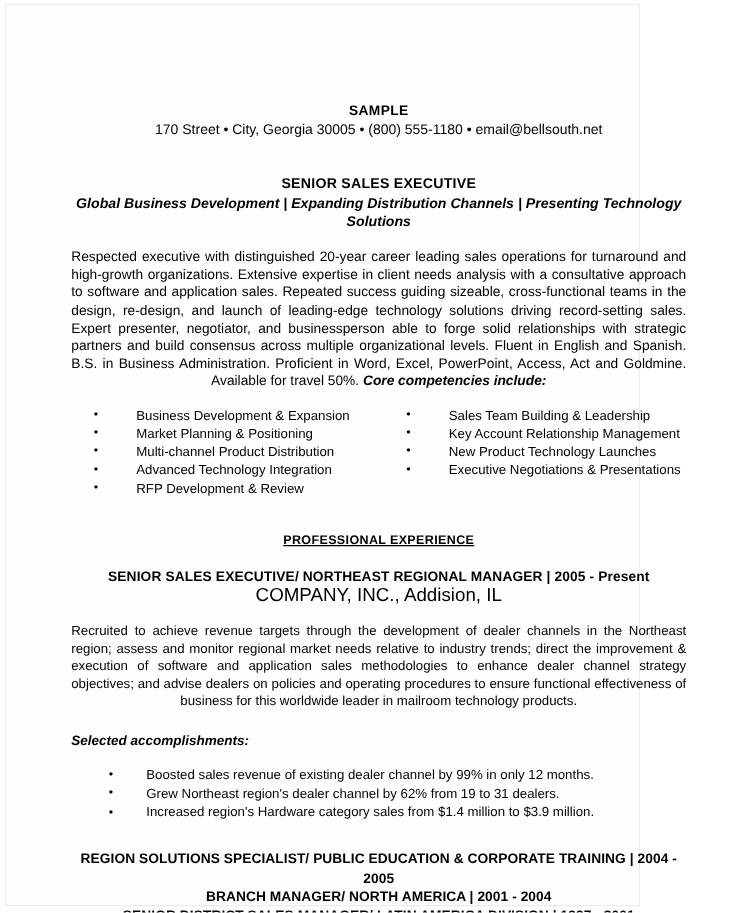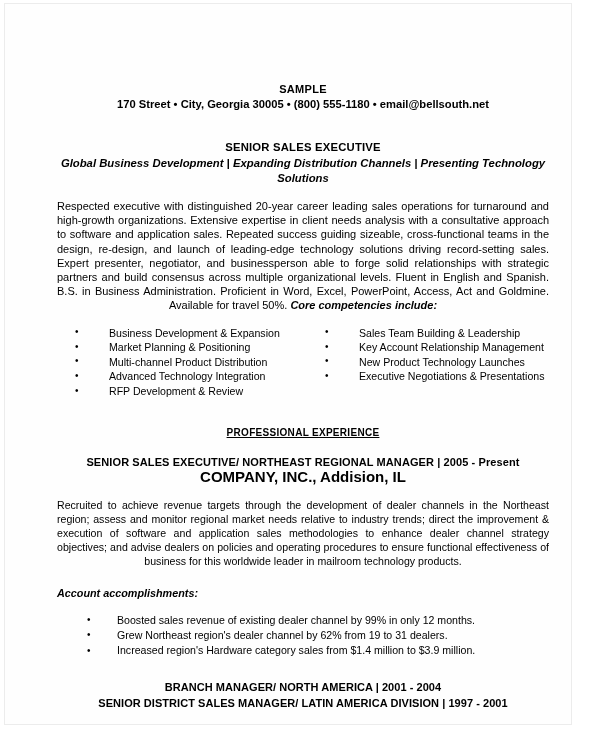--- a/index.html
+++ b/index.html
@@ -9,35 +9,35 @@
   body {
     width: 600px;
     height: 730px;
     background: #ffffff;
     font-family: "Liberation Sans", sans-serif;
     color: #000000;
     overflow: hidden;
   }
   .page {
     position: relative;
-    width: 568px;
+    width: 508px;
     height: 722px;
     margin: 3px 0 4px 4px;
     border: 1px solid #ececec;
     box-sizing: border-box;
     background: #fefefe;
   }
   .content {
     position: absolute;
     left: 52px;
     top: 78px;
     width: 492px;
   }
 
-  .center { text-align: center; font-weight: bold; }
+  .center { text-align: center; }
   .just   { text-align: justify; text-align-last: center; }
 
   .name {
     font-size: 11px;
     font-weight: bold;
     letter-spacing: 0.3px;
     line-height: 14px;
   }
   .contact {
     font-size: 11.2px;
@@ -189,28 +189,29 @@
       </div>
     </div>
 
     <div class="center section-title">PROFESSIONAL EXPERIENCE</div>
 
     <div class="center job-title">SENIOR SALES EXECUTIVE/ NORTHEAST REGIONAL MANAGER | 2005 - Present</div>
     <div class="center job-company">COMPANY, INC., Addision, IL</div>
 
     <div class="just job-desc">Recruited to achieve revenue targets through the development of dealer channels in the Northeast region; assess and monitor regional market needs relative to industry trends; direct the improvement &amp; execution of software and application sales methodologies to enhance dealer channel strategy objectives; and advise dealers on policies and operating procedures to ensure functional effectiveness of business for this worldwide leader in mailroom technology products.</div>
 
-    <div class="accomp-head">Account accomplishments:</div>
+    <div class="accomp-head">Selected accomplishments:</div>
 
     <div class="accomp-list">
       <div class="accomp-item">Boosted sales revenue of existing dealer channel by 99% in only 12 months.</div>
       <div class="accomp-item">Grew Northeast region's dealer channel by 62% from 19 to 31 dealers.</div>
       <div class="accomp-item">Increased region's Hardware category sales from $1.4 million to $3.9 million.</div>
     </div>
 
     <div class="history">
+      <div class="center history-line">REGION SOLUTIONS SPECIALIST/ PUBLIC EDUCATION &amp; CORPORATE TRAINING | 2004 - 2005</div>
       <div class="center history-line">BRANCH MANAGER/ NORTH AMERICA | 2001 - 2004</div>
       <div class="center history-line">SENIOR DISTRICT SALES MANAGER/ LATIN AMERICA DIVISION | 1997 - 2001</div>
 
     </div>
 
   </div>
 </div>
 
 </body></html>

